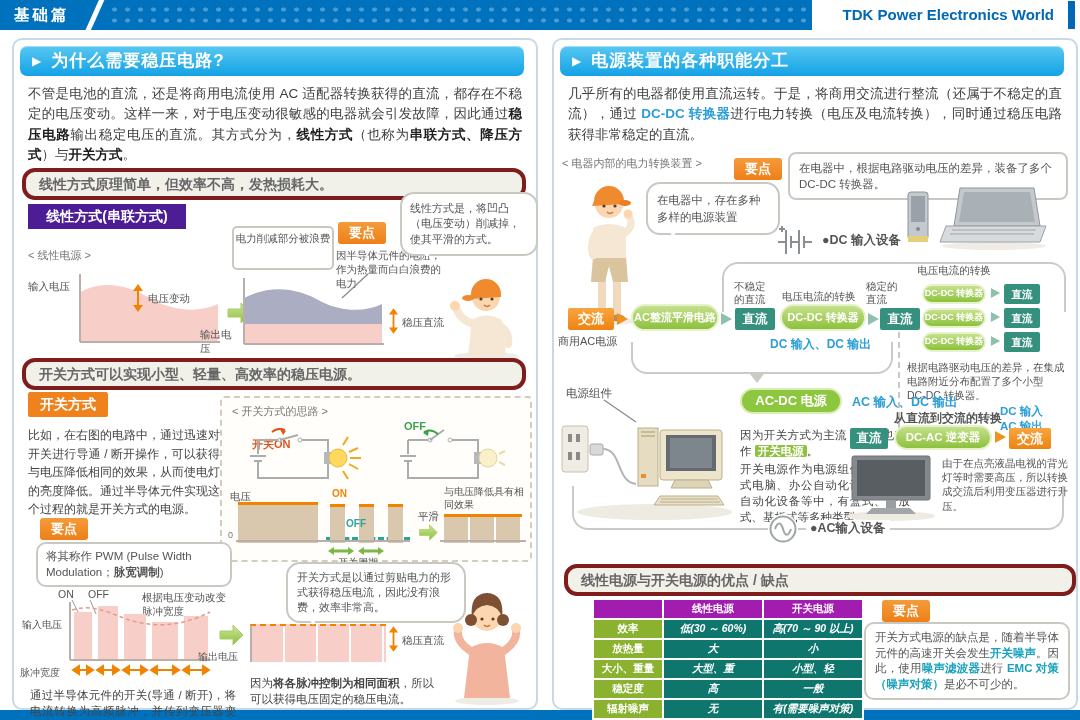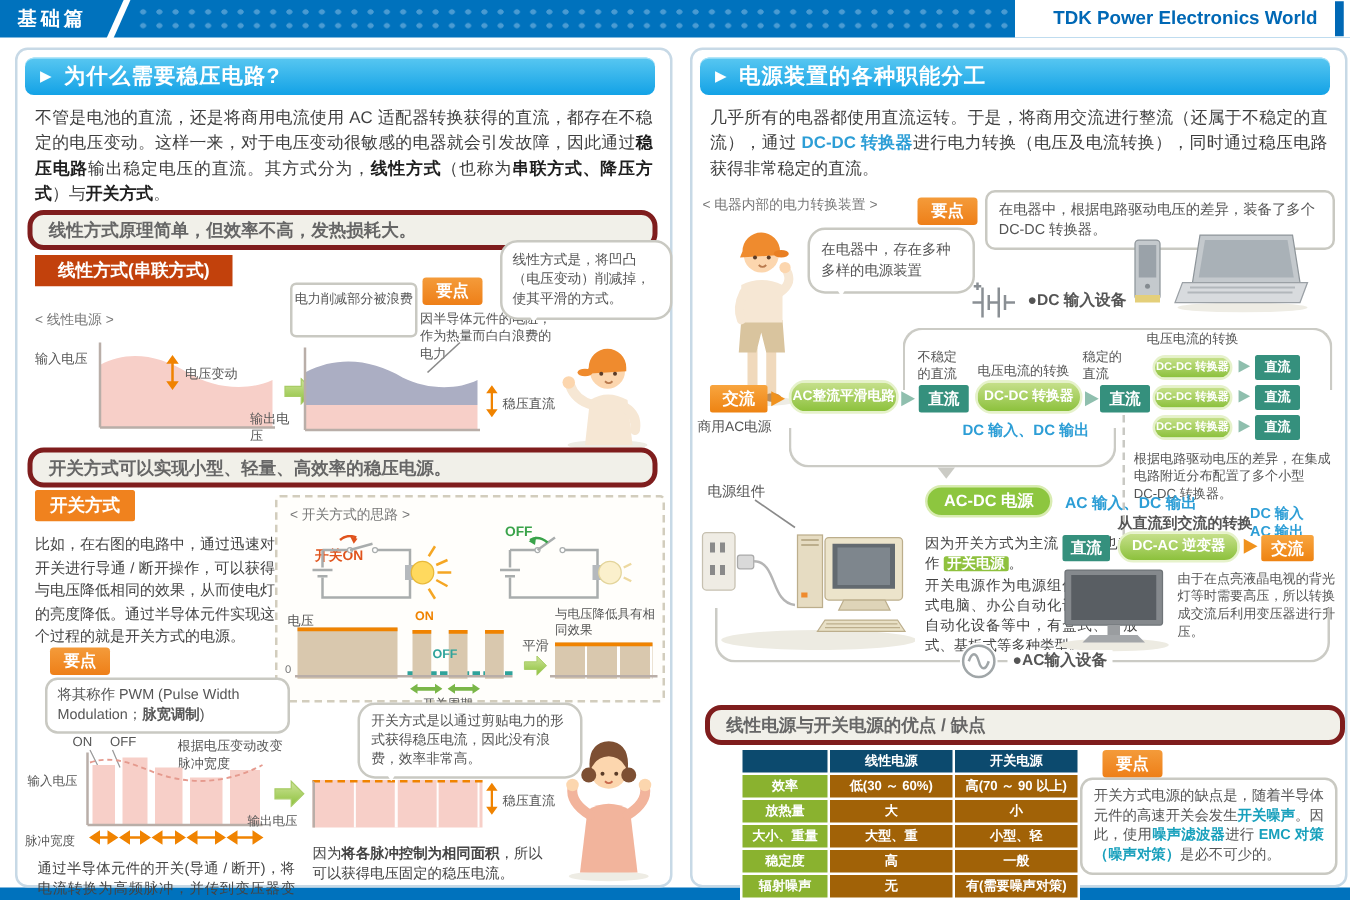--- a/index.html
+++ b/index.html
@@ -19,21 +19,21 @@
   
   .panel{background:#fff;border:2px solid #c7d9e6;border-radius:10px;}
   .ptitle{background:linear-gradient(#58c7f1,#13a2e6);border-radius:7px;color:#fff;font-weight:bold;
           font-size:17px;line-height:30px;padding-left:12px;letter-spacing:1px;
           box-shadow:inset 0 1px 0 rgba(255,255,255,.45);}
   .ptitle .tri{font-size:12px;margin-right:9px;vertical-align:1px;}
   .intro{font-size:13.5px;line-height:1.5;color:#3f3f3f;text-align:justify;margin:0;}
   .intro b{color:#1e1e1e;}
   .graybar{background:#f1f0e9;border:4px solid #7f1d1d;border-radius:13px;color:#666;
            font-weight:bold;font-size:14px;line-height:24px;padding:0 13px;}
-  .glabel{background:#c2410c;color:#fff;font-weight:bold;font-size:14px;text-align:center;line-height:25px;}
+  .glabel{background:#4c1d95;color:#fff;font-weight:bold;font-size:14px;text-align:center;line-height:25px;}
   .olabel{background:#f0821e;color:#fff;font-weight:bold;font-size:14px;text-align:center;line-height:25px;border-radius:2px;}
   .badge{display:inline-block;background:linear-gradient(#f49b3a,#ee7f18);color:#fff;font-weight:bold;
          font-size:13px;padding:2px 11px;border-radius:3px;}
   .wbox{background:#fff;border:2px solid #c9c9c2;border-radius:10px;color:#555;}
   .cap{font-size:11px;color:#777;}
   .lbl{font-size:10.5px;color:#555;}
   .small-note{font-size:10.5px;color:#555;line-height:1.35;}
   .body-txt{font-size:12px;color:#444;line-height:1.55;text-align:justify;margin:0;}
   .cap-txt{font-size:11.5px;color:#444;line-height:1.38;text-align:justify;margin:0;}
   .dashedbox{border:2px dashed #d2cdbd;border-radius:4px;background:#fffefb;}
@@ -57,23 +57,23 @@
   .teal-em{color:#18a0bc;font-weight:bold;}
   .ghl{background:#8fc13e;color:#fff;padding:0 3px;border-radius:2px;font-weight:bold;}
   .prel{white-space:pre-line;}
   .bracket-top{border:2px solid #cbcbc5;border-bottom:none;border-radius:16px 16px 0 0;}
   .bracket-bot{border:2px solid #cbcbc5;border-top:none;border-radius:0 0 16px 16px;}
   .dashv{border-left:2px dashed #c9c9c4;width:0;}
   .notch{width:0;height:0;border:7px solid transparent;border-top:9px solid #cbcbc5;}
   
   .cmp-table{border-collapse:separate;border-spacing:2px;background:#fff;}
   .cmp-table td{color:#fff;font-weight:bold;font-size:10.5px;text-align:center;padding:2px 3px;height:14px;}
-  .td-h{background:#0c4a6e;}
+  .td-h{background:#a21caf;}
   .td-l{background:#8ab22f;margin-top:23px;}
-  .td-c{background:#a16207;}
+  .td-c{background:#0f766e;font-style:italic;}
   .onlab{color:#f08300;font-weight:bold;}
   .offlab{color:#2fa39b;font-weight:bold;}
 </style>
 </head>
 <body>
 
 <div class="page">
 
   <svg width="0" height="0" style="position:absolute" aria-hidden="true">
     <defs>

